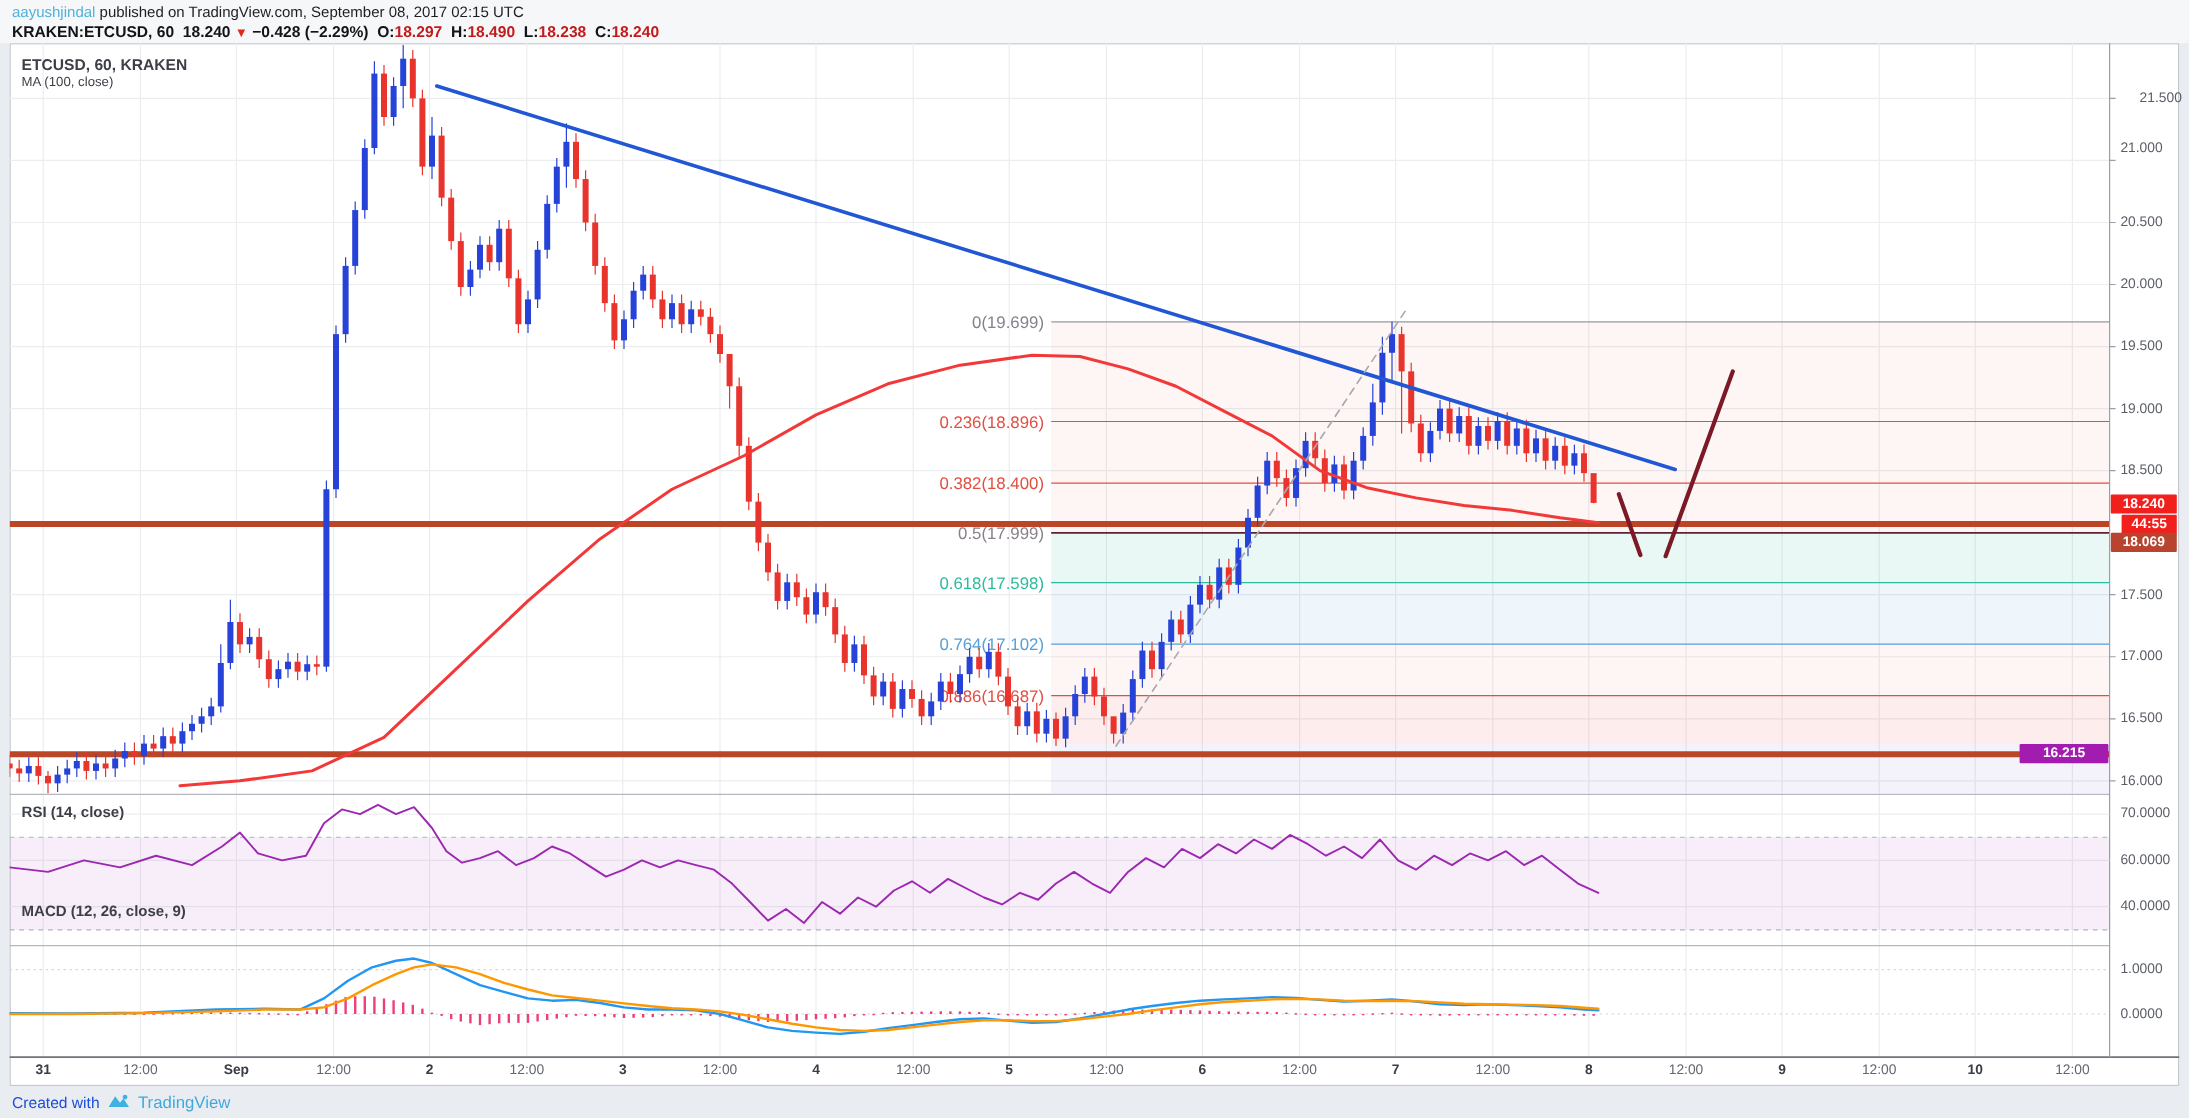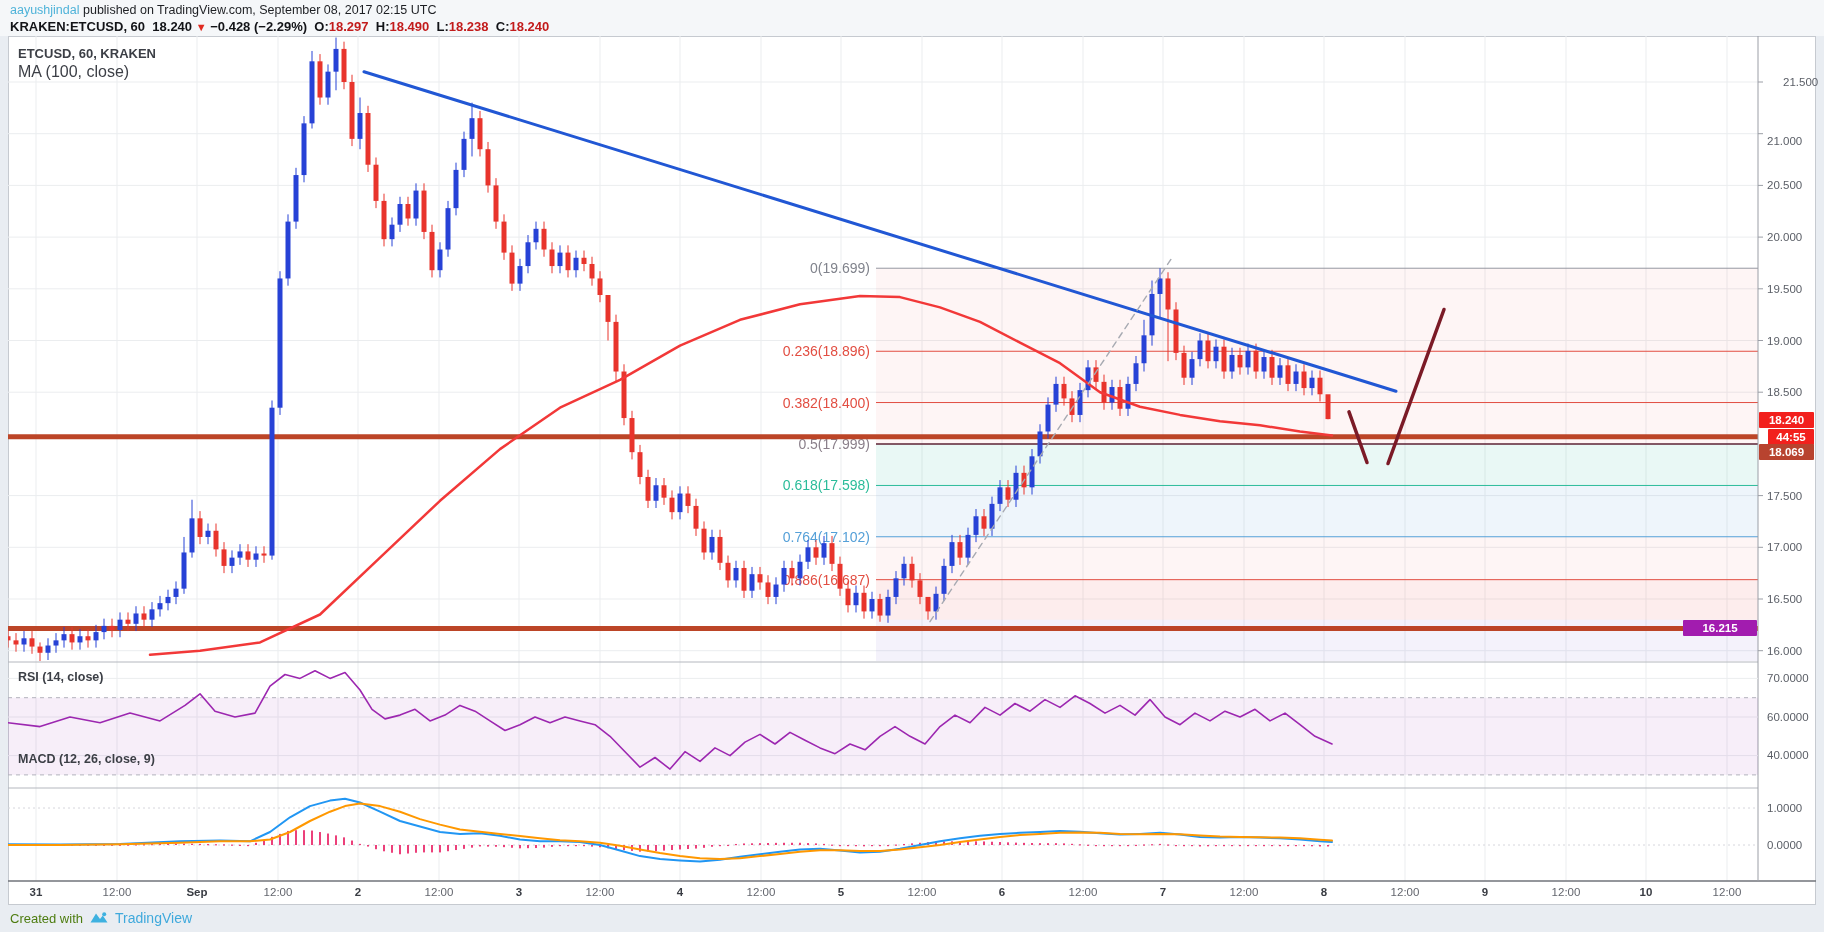--- a/index.html
+++ b/index.html
@@ -7,28 +7,28 @@
   .hdr{position:absolute;left:0;top:0;width:100%;height:36px;background:#f5f7f9;}
   .hdr .l1{position:absolute;left:10px;top:3px;font-size:12.5px;color:#1d1f23;}
   .hdr .l1 .author{color:#4fb3d9;}
   .hdr .l2{position:absolute;left:10px;top:19px;font-size:13px;font-weight:bold;color:#121317;}
   .hdr .l2 .red{color:#c21b1b;}
   .hdr .l2 .arrow{color:#e02a20;font-size:11px;}
   .chartbox{position:absolute;left:8px;top:36px;width:1808px;height:869px;background:#ffffff;border:1px solid #c6cad0;box-sizing:border-box;}
   svg.layer{position:absolute;left:0;top:0;}
   .legend{position:absolute;z-index:5;color:#3c3f46;}
   .legend .t1{font-size:13px;font-weight:bold;}
-  .legend .t2{font-size:16px;margin-top:2px;}
+  .legend .t2{font-size:11px;margin-top:2px;}
   .ptick{position:absolute;left:1767px;font-size:11.5px;color:#5a5e66;transform:translateY(-50%);z-index:5;}
   .pbadge{position:absolute;color:#fff;font-size:11.5px;font-weight:bold;height:16px;line-height:16px;text-align:center;transform:translateY(-50%);z-index:6;border-radius:1px;}
   .tlabel{position:absolute;top:886px;font-size:11.5px;color:#63666e;transform:translateX(-50%);z-index:5;}
   .tlabel.major{font-weight:bold;color:#3a3d44;}
   .ftr{position:absolute;left:0;bottom:0;width:100%;height:27px;}
   .ftr .inner{position:absolute;left:10px;top:3px;display:flex;align-items:center;gap:6px;}
-  .ftr .cw{font-size:13px;color:#4d7c0f;}
+  .ftr .cw{font-size:13px;color:#1d4ed8;}
   .ftr .brand{font-size:14px;color:#3fa9dc;}
 </style>
 </head>
 <body>
 
 <div class="page">
 
   <div class="hdr">
     <div class="l1">
       <span class="author">aayushjindal</span>
@@ -662,21 +662,21 @@
   </div>
   <div class="legend" style="left:18px;top:670px;">
     <div class="t1" style="font-weight:bold;font-size:12.5px;">RSI (14, close)</div>
   </div>
   <div class="legend" style="left:18px;top:752px;">
     <div class="t1" style="font-weight:bold;font-size:12.5px;">MACD (12, 26, close, 9)</div>
   </div>
 
   <div id="axis-layer">
       <div class="ptick" style="top: 82px; margin-left: 16px;">21.500</div>
-      <div class="ptick" style="top: 141px;">21.000</div>
+      <div class="ptick" style="top: 124px;">21.000</div>
       <div class="ptick" style="top: 185.4px;">20.500</div>
       <div class="ptick" style="top: 237.1px;">20.000</div>
       <div class="ptick" style="top: 288.8px;">19.500</div>
       <div class="ptick" style="top: 340.5px;">19.000</div>
       <div class="ptick" style="top: 392.2px;">18.500</div>
       <div class="ptick" style="top: 495.6px;">17.500</div>
       <div class="ptick" style="top: 547.3px;">17.000</div>
       <div class="ptick" style="top: 599px;">16.500</div>
       <div class="ptick" style="top: 650.7px;">16.000</div>
       <div class="pbadge" style="top: 420px; left: 1759px; width: 55px; background: rgb(242, 32, 29);">18.240</div>

